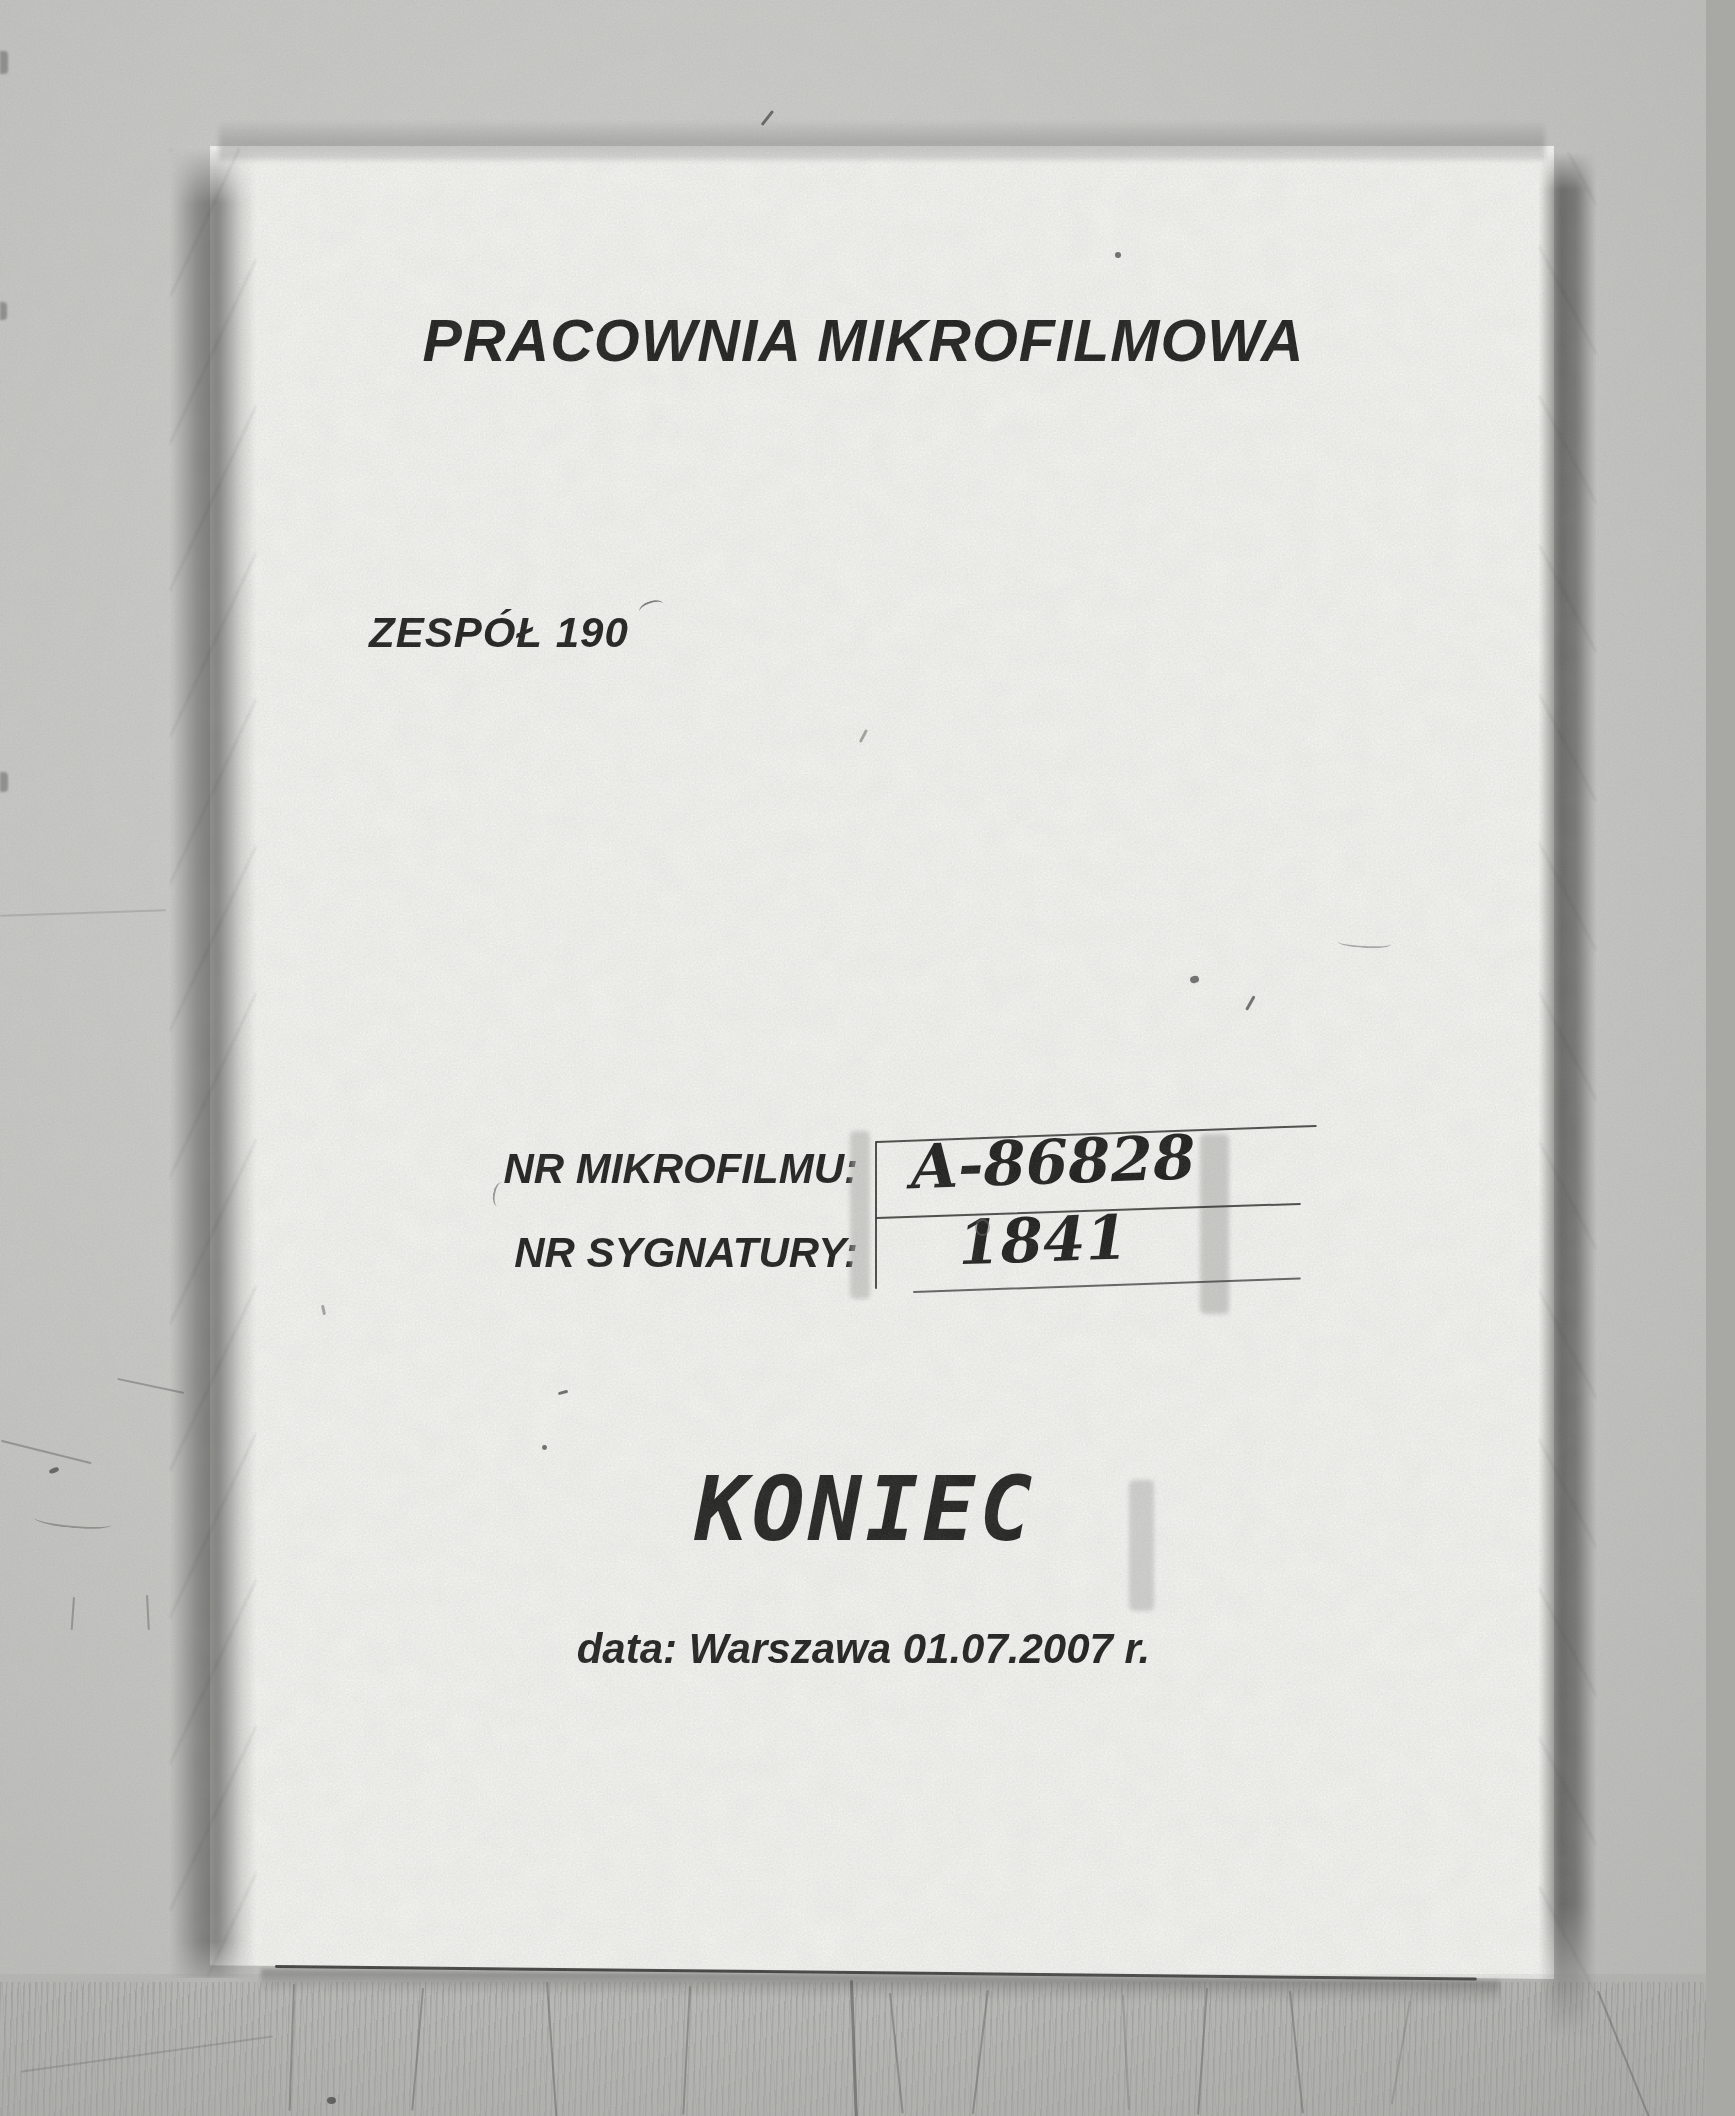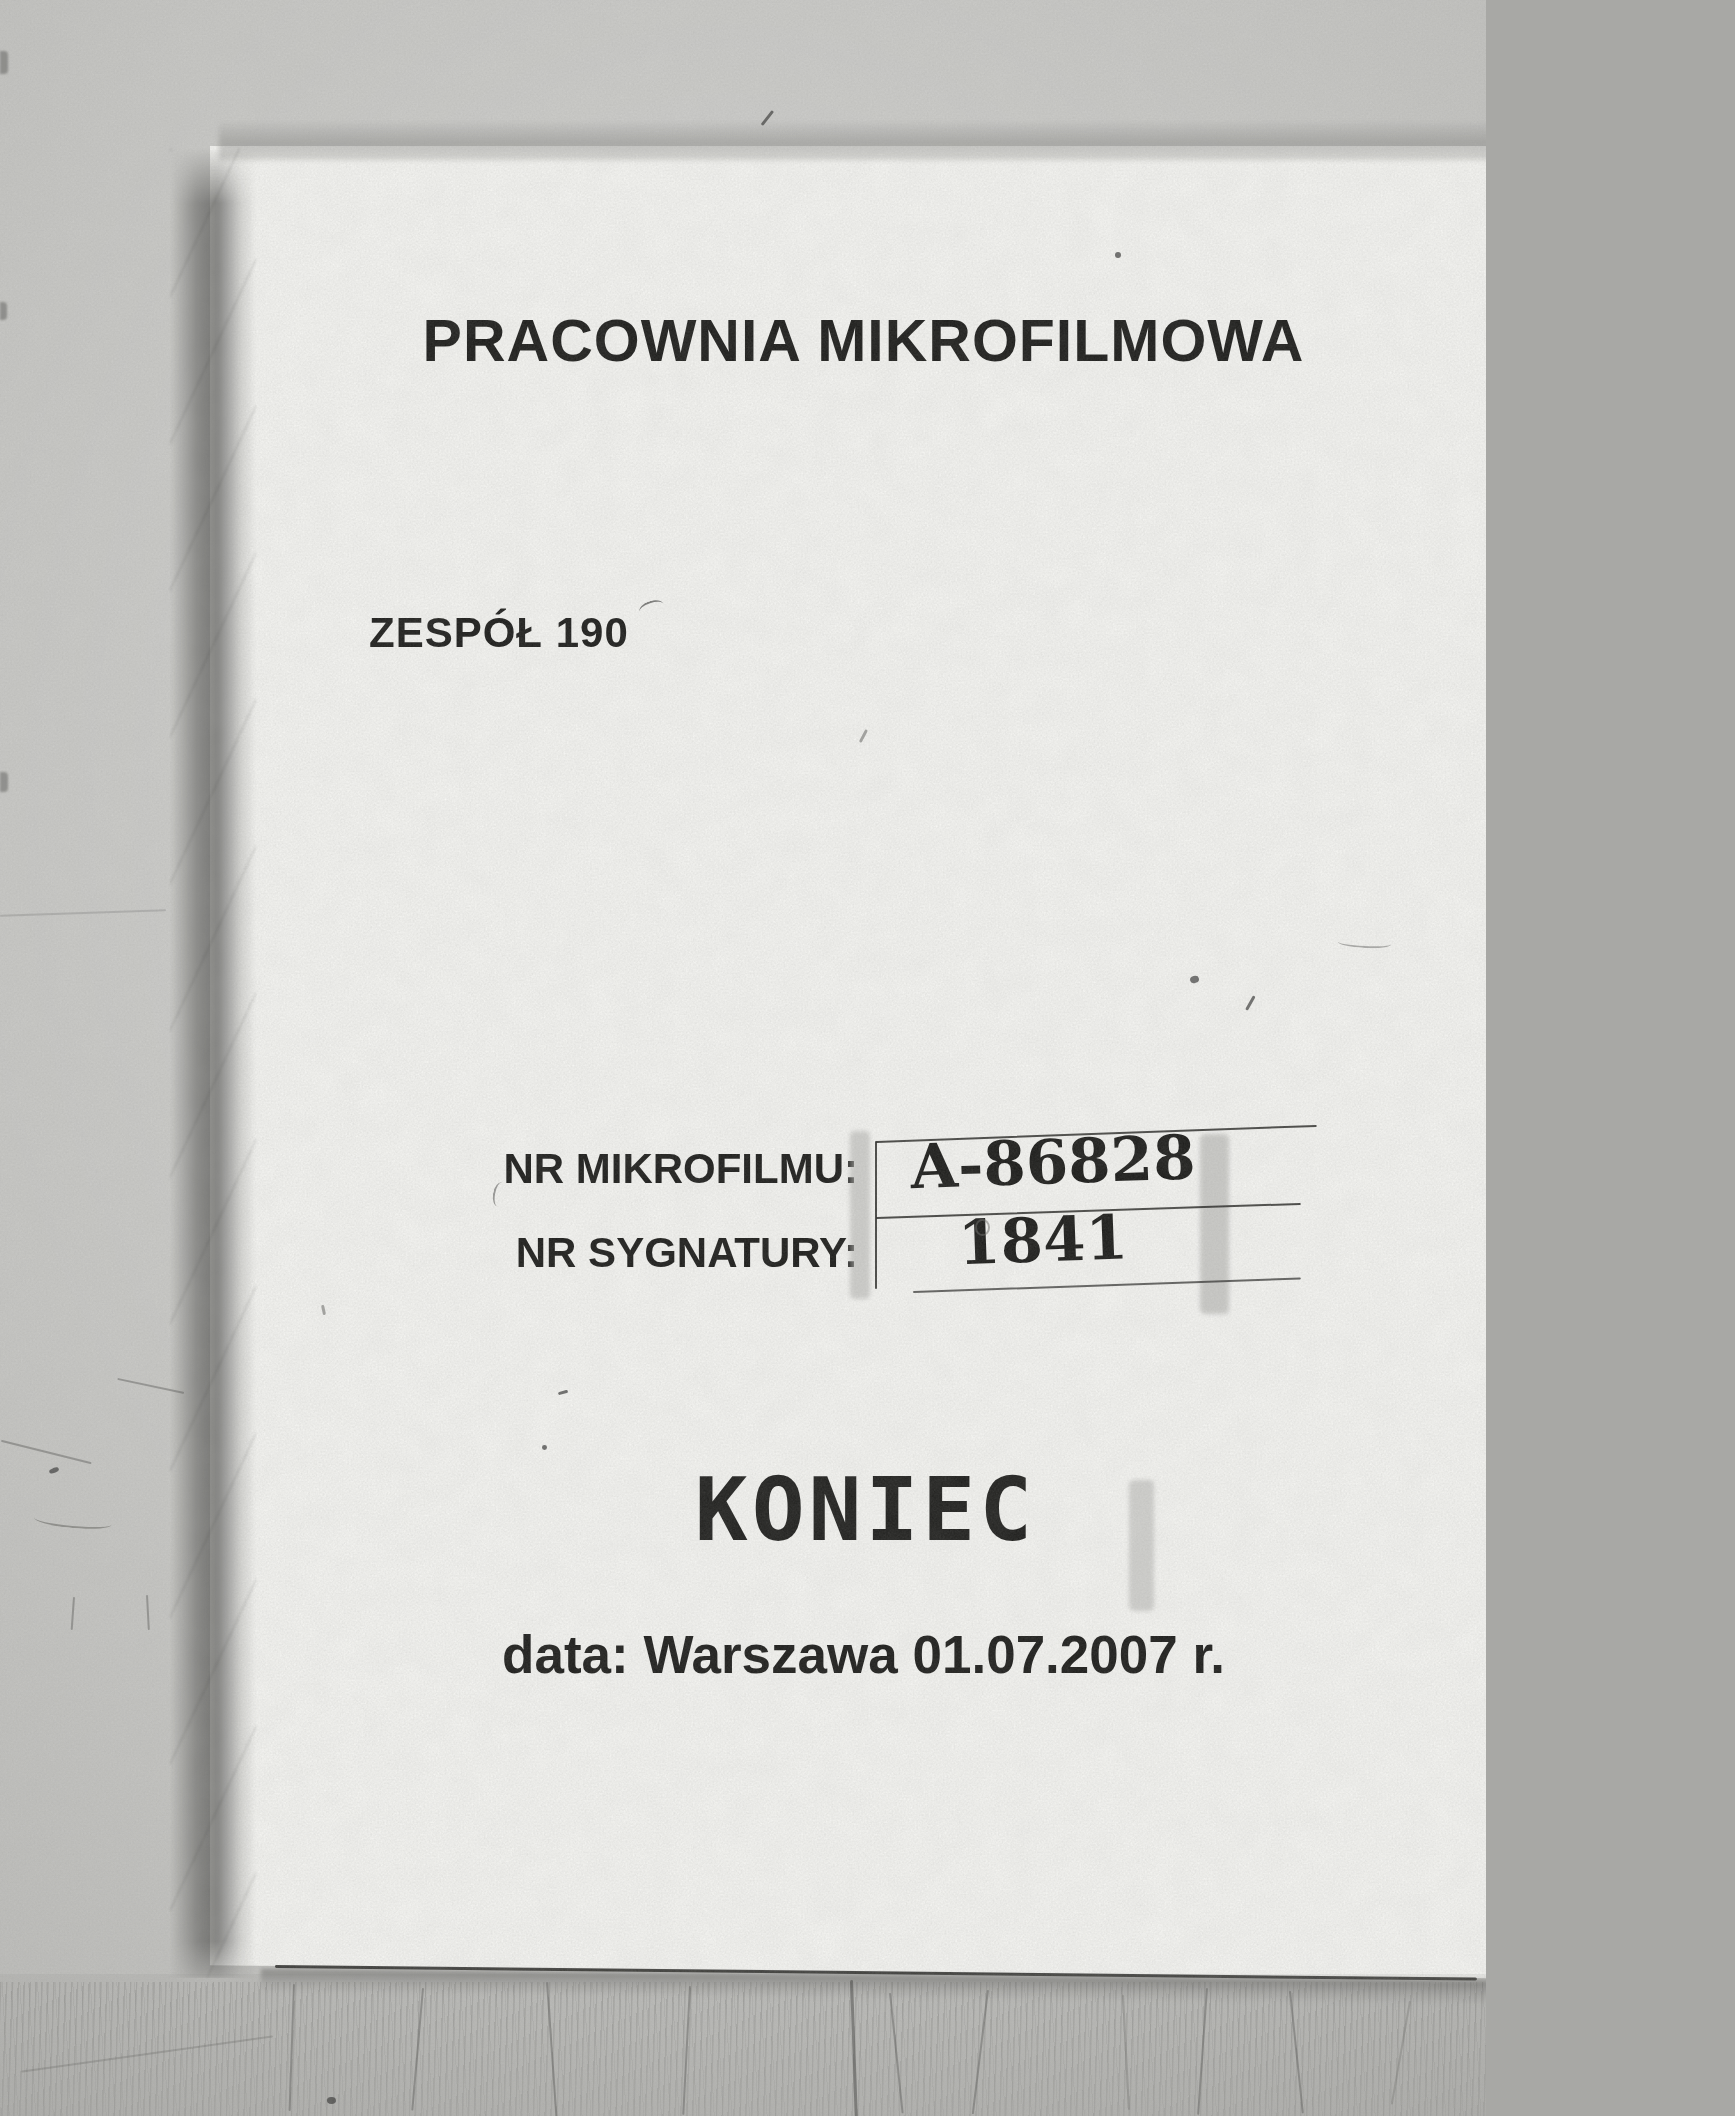--- a/index.html
+++ b/index.html
@@ -3,24 +3,25 @@
 <meta charset="utf-8">
 <style>
   html, body {
     margin: 0;
     padding: 0;
     background: #a8a8a5;
     font-family: "Liberation Sans", sans-serif;
   }
   .scan {
     position: relative;
-    width: 1486px;
+    width: 1706px;
     height: 2116px;
     overflow: hidden;
     background: var(--background, #c7c7c4);
+    font-style: italic;
   }
   .scan * { position: absolute; box-sizing: border-box; }
 
   .bg-vignette {
     left: 0; top: 0; width: 1736px; height: 2116px;
     background: radial-gradient(ellipse at 42% 38%, rgba(255,255,255,0.30), rgba(255,255,255,0.05) 55%, rgba(40,40,38,0.08) 95%);
   }
   .floor-tint {
     left: 0; top: 1974px; width: 1736px; height: 142px;
     background: linear-gradient(to bottom, rgba(120,120,117,0.10), rgba(125,125,122,0.22));
@@ -119,21 +120,21 @@
   .tape.t-a { left: 850px;  top: 1131px; width: 19.5px; height: 168px; opacity: 0.55; }
   .tape.t-b { left: 1200px; top: 1134px; width: 29px; height: 180px; opacity: 0.60; }
   .tape.t-c { left: 1129px; top: 1480px; width: 25px; height: 131px; opacity: 0.65; background: #c0c0bd; }
 
   .koniec {
     top: 1466px; font-size: 88px; font-weight: 700;
     font-family: "DejaVu Sans Mono", monospace;
     letter-spacing: 3.9px; padding-left: 3.9px;
     color: #1c1c1a;
   }
-  .dateline { top: 1628px; font-size: 53px; font-weight: 700; }
+  .dateline { top: 1628px; font-size: 42px; font-weight: 700; }
 
   
   .scr { background: rgba(85,85,82,0.45); border-radius: 2px; transform-origin: center top; }
   .v1  { left: 293px;  top: 1984px; width: 2px; height: 127px; transform: rotate(2deg); }
   .v2  { left: 422px;  top: 1988px; width: 2px; height: 123px; transform: rotate(5deg); }
   .v3  { left: 546px;  top: 1982px; width: 2px; height: 135px; transform: rotate(-4deg); }
   .v4  { left: 689px;  top: 1986px; width: 2px; height: 129px; transform: rotate(3deg); }
   .v5  { left: 850px;  top: 1980px; width: 2.9px; height: 137px; transform: rotate(-2deg); background: rgba(70,70,67,0.55); }
   .v6  { left: 889px;  top: 1993px; width: 2px; height: 121px; transform: rotate(-6deg); }
   .v7  { left: 987px; top: 1990px; width: 2px; height: 125px; transform: rotate(7deg); }

